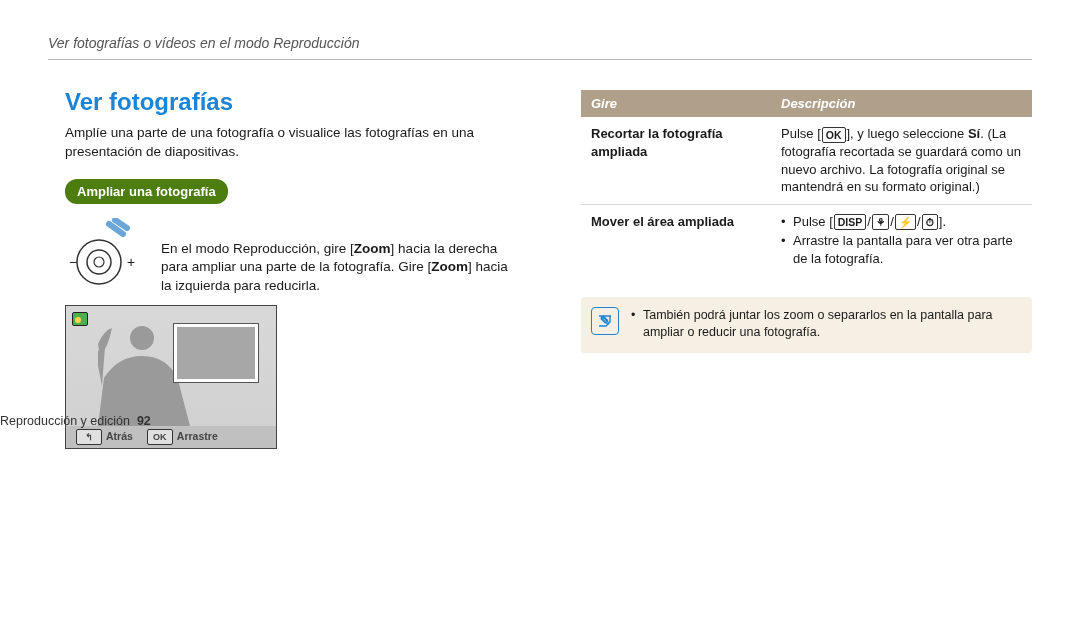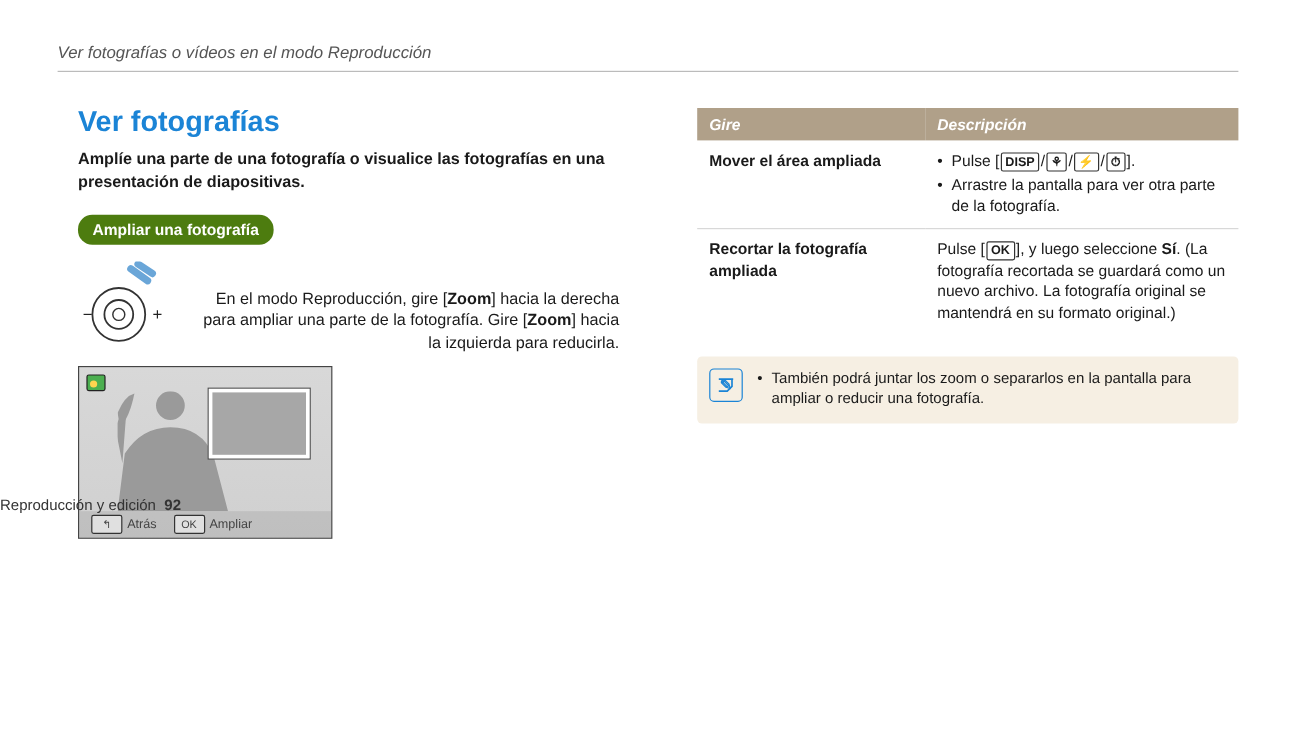--- a/index.html
+++ b/index.html
@@ -38,21 +38,20 @@
     margin-left: 17px;
   }
   h1.title {
     color: #1b84d6;
     font-size: 24px;
     font-weight: 600;
     margin: 0 0 6px 0;
   }
   .intro {
     margin: 0 0 18px 0;
-    font-weight: bold;
   }
   .pill {
     display: inline-block;
     background: #4d7c0f;
     color: #fff;
     padding: 4px 12px;
     border-radius: 12px;
     font-size: 13px;
     font-weight: 600;
     margin-bottom: 14px;
@@ -62,21 +61,21 @@
     align-items: flex-start;
     gap: 18px;
     margin-bottom: 10px;
   }
   .zoom-illustration {
     width: 78px;
     flex: 0 0 78px;
     position: relative;
   }
   .zoom-illustration svg { display:block; }
-  .zoom-text { flex: 1; padding-top: 22px; text-align: right; }
+  .zoom-text { flex: 1; padding-top: 22px; }
   .screen-row {
     display: flex;
     align-items: flex-start;
     gap: 18px;
   }
   .screen {
     width: 210px;
     height: 142px;
     border: 1px solid #444;
     background: linear-gradient(#d8d8d8,#d0d0d0);
@@ -114,20 +113,21 @@
     position:absolute;
     bottom:0; left:0; right:0;
     height:22px;
     background:rgba(0,0,0,0.08);
     display:flex;
     align-items:center;
     gap:14px;
     padding:0 10px;
     font-size:10.5px;
     color:#444;
+    font-weight:bold;
   }
   .screen .footer .key {
     display:inline-flex;
     align-items:center;
     justify-content:center;
     min-width:18px; height:14px;
     border:1px solid #333;
     border-radius:2px;
     padding:0 3px;
     font-size:9px;
@@ -278,51 +278,51 @@
                      M0 100 L6 52 Q20 30 44 30 Q70 30 80 54 L92 100 Z
                      M4 60 L-2 30 L8 8 L4 60 Z" fill="#9a9a9a"></path>
             <path d="M0 18 Q6 4 14 2 Q10 22 2 30 Z" fill="#9a9a9a"></path>
           </svg>
           <div class="inset"></div>
           <div class="footer">
             <span>
               <span class="key">↰</span><span>Atrás</span>
             </span>
             <span>
-              <span class="key">OK</span><span>Ampliar</span>
+              <span class="key">OK</span><span>Arrastre</span>
             </span>
           </div>
         </div>
       </div>
     </div>
 
     <div class="col">
       <table class="info">
         <thead>
           <tr>
             <th>Gire</th>
             <th>Descripción</th>
           </tr>
         </thead>
         <tbody>
           <tr>
+            <td class="left">Recortar la fotografía ampliada</td>
+            <td>
+              <span>Pulse [</span><span class="glyphbox">OK</span><span>], y luego seleccione </span><span class="bold">Sí</span><span>. (La fotografía recortada se guardará como un nuevo archivo. La fotografía original se mantendrá en su formato original.)</span>
+            </td>
+          </tr>
+          <tr>
             <td class="left">Mover el área ampliada</td>
             <td>
               <ul class="bullets">
                 <li>
                   <span>Pulse [</span><span class="glyphbox">DISP</span><span>/</span><span class="glyphbox">⚘</span><span>/</span><span class="glyphbox">⚡</span><span>/</span><span class="glyphbox">⏱</span><span>].</span>
                 </li>
                 <li>Arrastre la pantalla para ver otra parte de la fotografía.</li>
               </ul>
-            </td>
-          </tr>
-          <tr>
-            <td class="left">Recortar la fotografía ampliada</td>
-            <td>
-              <span>Pulse [</span><span class="glyphbox">OK</span><span>], y luego seleccione </span><span class="bold">Sí</span><span>. (La fotografía recortada se guardará como un nuevo archivo. La fotografía original se mantendrá en su formato original.)</span>
             </td>
           </tr>
         </tbody>
       </table>
 
       <div class="note-box">
         <div class="note-icon">
           <svg width="16" height="16" viewBox="0 0 16 16">
               <path d="M2 3 L14 3 M2 13 L9 13 L13 9 L13 3" fill="none" stroke="#1b84d6" stroke-width="1.4"></path>
               <path d="M6 6 L12 10 M12 6 L6 10" stroke="#1b84d6" stroke-width="1.4" opacity="0"></path>

